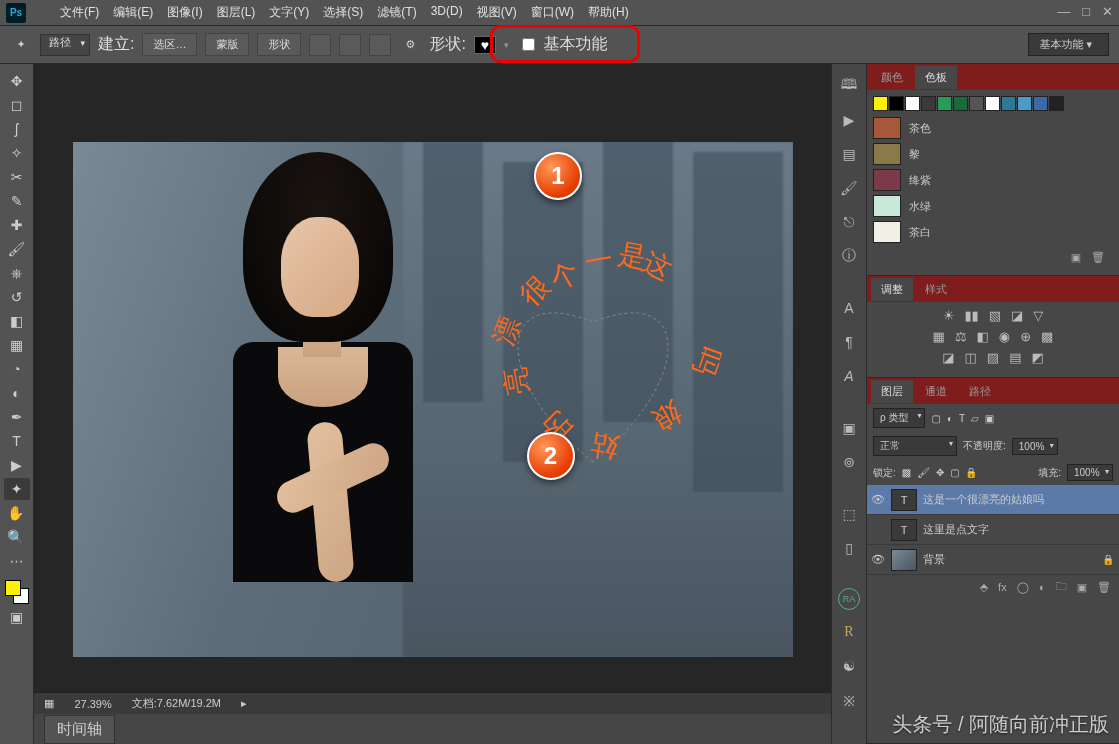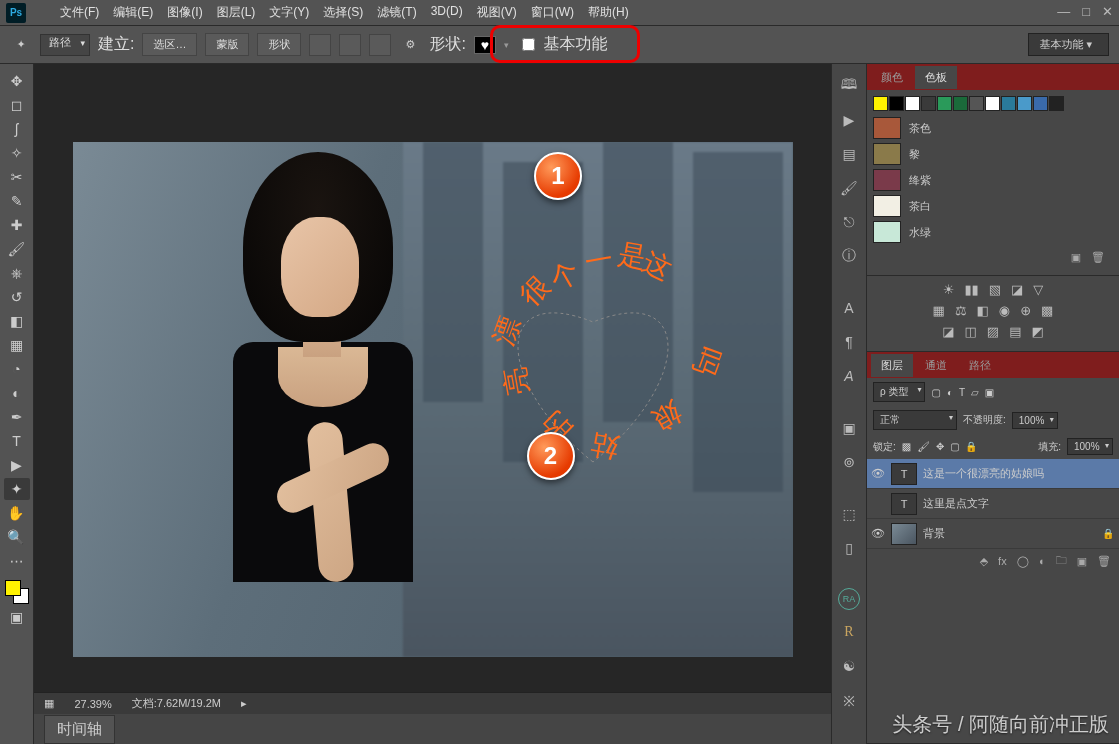--- a/index.html
+++ b/index.html
@@ -257,36 +257,40 @@
             </div>
             <div class="named-sw">
               <div class="c" style="background:#8a7a4a"></div>
               <span>黎</span>
             </div>
             <div class="named-sw">
               <div class="c" style="background:#7a3a4a"></div>
               <span>绛紫</span>
             </div>
             <div class="named-sw">
+              <div class="c" style="background:#c8e8d8"></div>
+              <span>水绿</span>
+            </div>
+            <div class="named-sw">
               <div class="c" style="background:#f2efe4"></div>
               <span>茶白</span>
-            </div>
-            <div class="named-sw">
-              <div class="c" style="background:#c8e8d8"></div>
-              <span>水绿</span>
             </div>
           </div>
         <div class="panel-foot">
           <span>▣</span>
           <span>🗑</span>
         </div>
       </div>
     </div>
 
     <div class="panel">
+      <div class="panel-tabs">
+        <div class="ptab active">调整</div>
+        <div class="ptab">样式</div>
+      </div>
       <div class="panel-body">
         <div class="adj-icons">
           <span>☀</span>
             <span>▮▮</span>
             <span>▧</span>
             <span>◪</span>
             <span>▽</span>
         </div>
         <div class="adj-icons">
           <span>▦</span>

